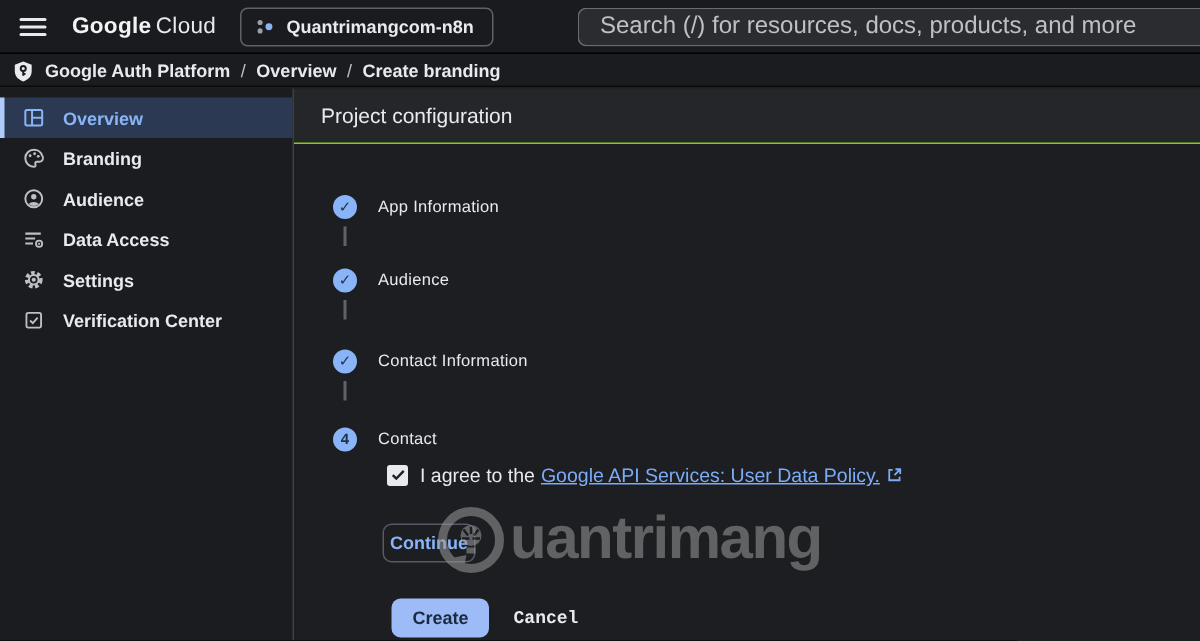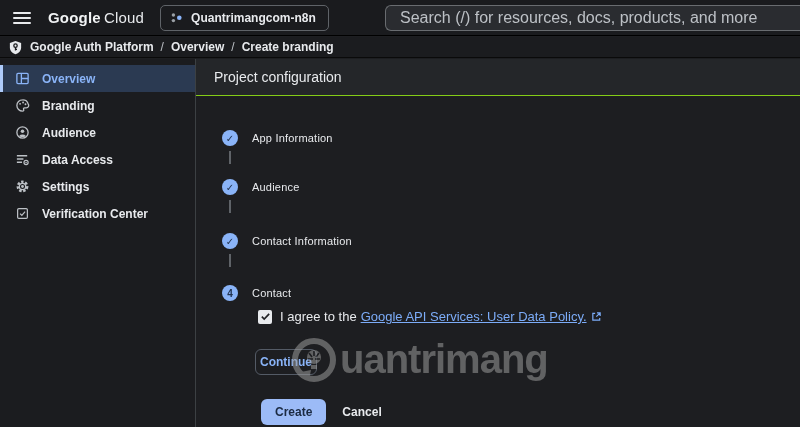--- a/index.html
+++ b/index.html
@@ -49,21 +49,21 @@
   .connector.c1 { top:55px; } .connector.c2 { top:104px; } .connector.c3 { top:158px; }
 
   .agree-row { position:absolute; left:62px; top:213px; display:flex; align-items:center; gap:8px; }
   .checkbox { width:14px; height:14px; background:#e8eaed; border-radius:2px; display:flex; align-items:center; justify-content:center; cursor:pointer; flex:none; }
   .agree-text { font-size:13px; font-weight:400; color:#e8eaed; display:flex; align-items:center; gap:4px; white-space:nowrap; }
   .agree-text a { color:#7cacf8; text-decoration:underline; cursor:pointer; }
 
   .btn-continue { position:absolute; left:59px; top:253px; background:transparent; border:1px solid #545b66; border-radius:6px; color:#8ab4f8; font-size:12px; font-weight:700; font-family:inherit; padding:5px 4px; cursor:pointer; }
   .actions { position:absolute; left:18px; top:303px; display:flex; align-items:center; gap:16px;margin-left:47px; }
   .btn-create { background:#9cbbf7; border:none; border-radius:6px; color:#1b2a42; font-size:12px; font-weight:700; font-family:inherit; padding:6px 14px; cursor:pointer; }
-  .btn-cancel { background:transparent; border:none; color:#e8eaed; font-size:12px; font-weight:700; font-family:Liberation Sans, sans-serif; cursor:pointer; }
+  .btn-cancel { background:transparent; border:none; color:#e8eaed; font-size:12px; font-weight:700; font-family:Liberation Mono, monospace; cursor:pointer; }
 
   
   .watermark { position:absolute; left:93px; top:240px; display:flex; align-items:center; opacity:.55; pointer-events:none; z-index:5; }
   .wm-text { font-size:40px; font-weight:700; color:#9a9a9a; letter-spacing:-1px; margin-left:1px; line-height:1; transform:translateY(-2px); }
 </style>
 </head>
 <body>
 
 <div class="screen">
 

